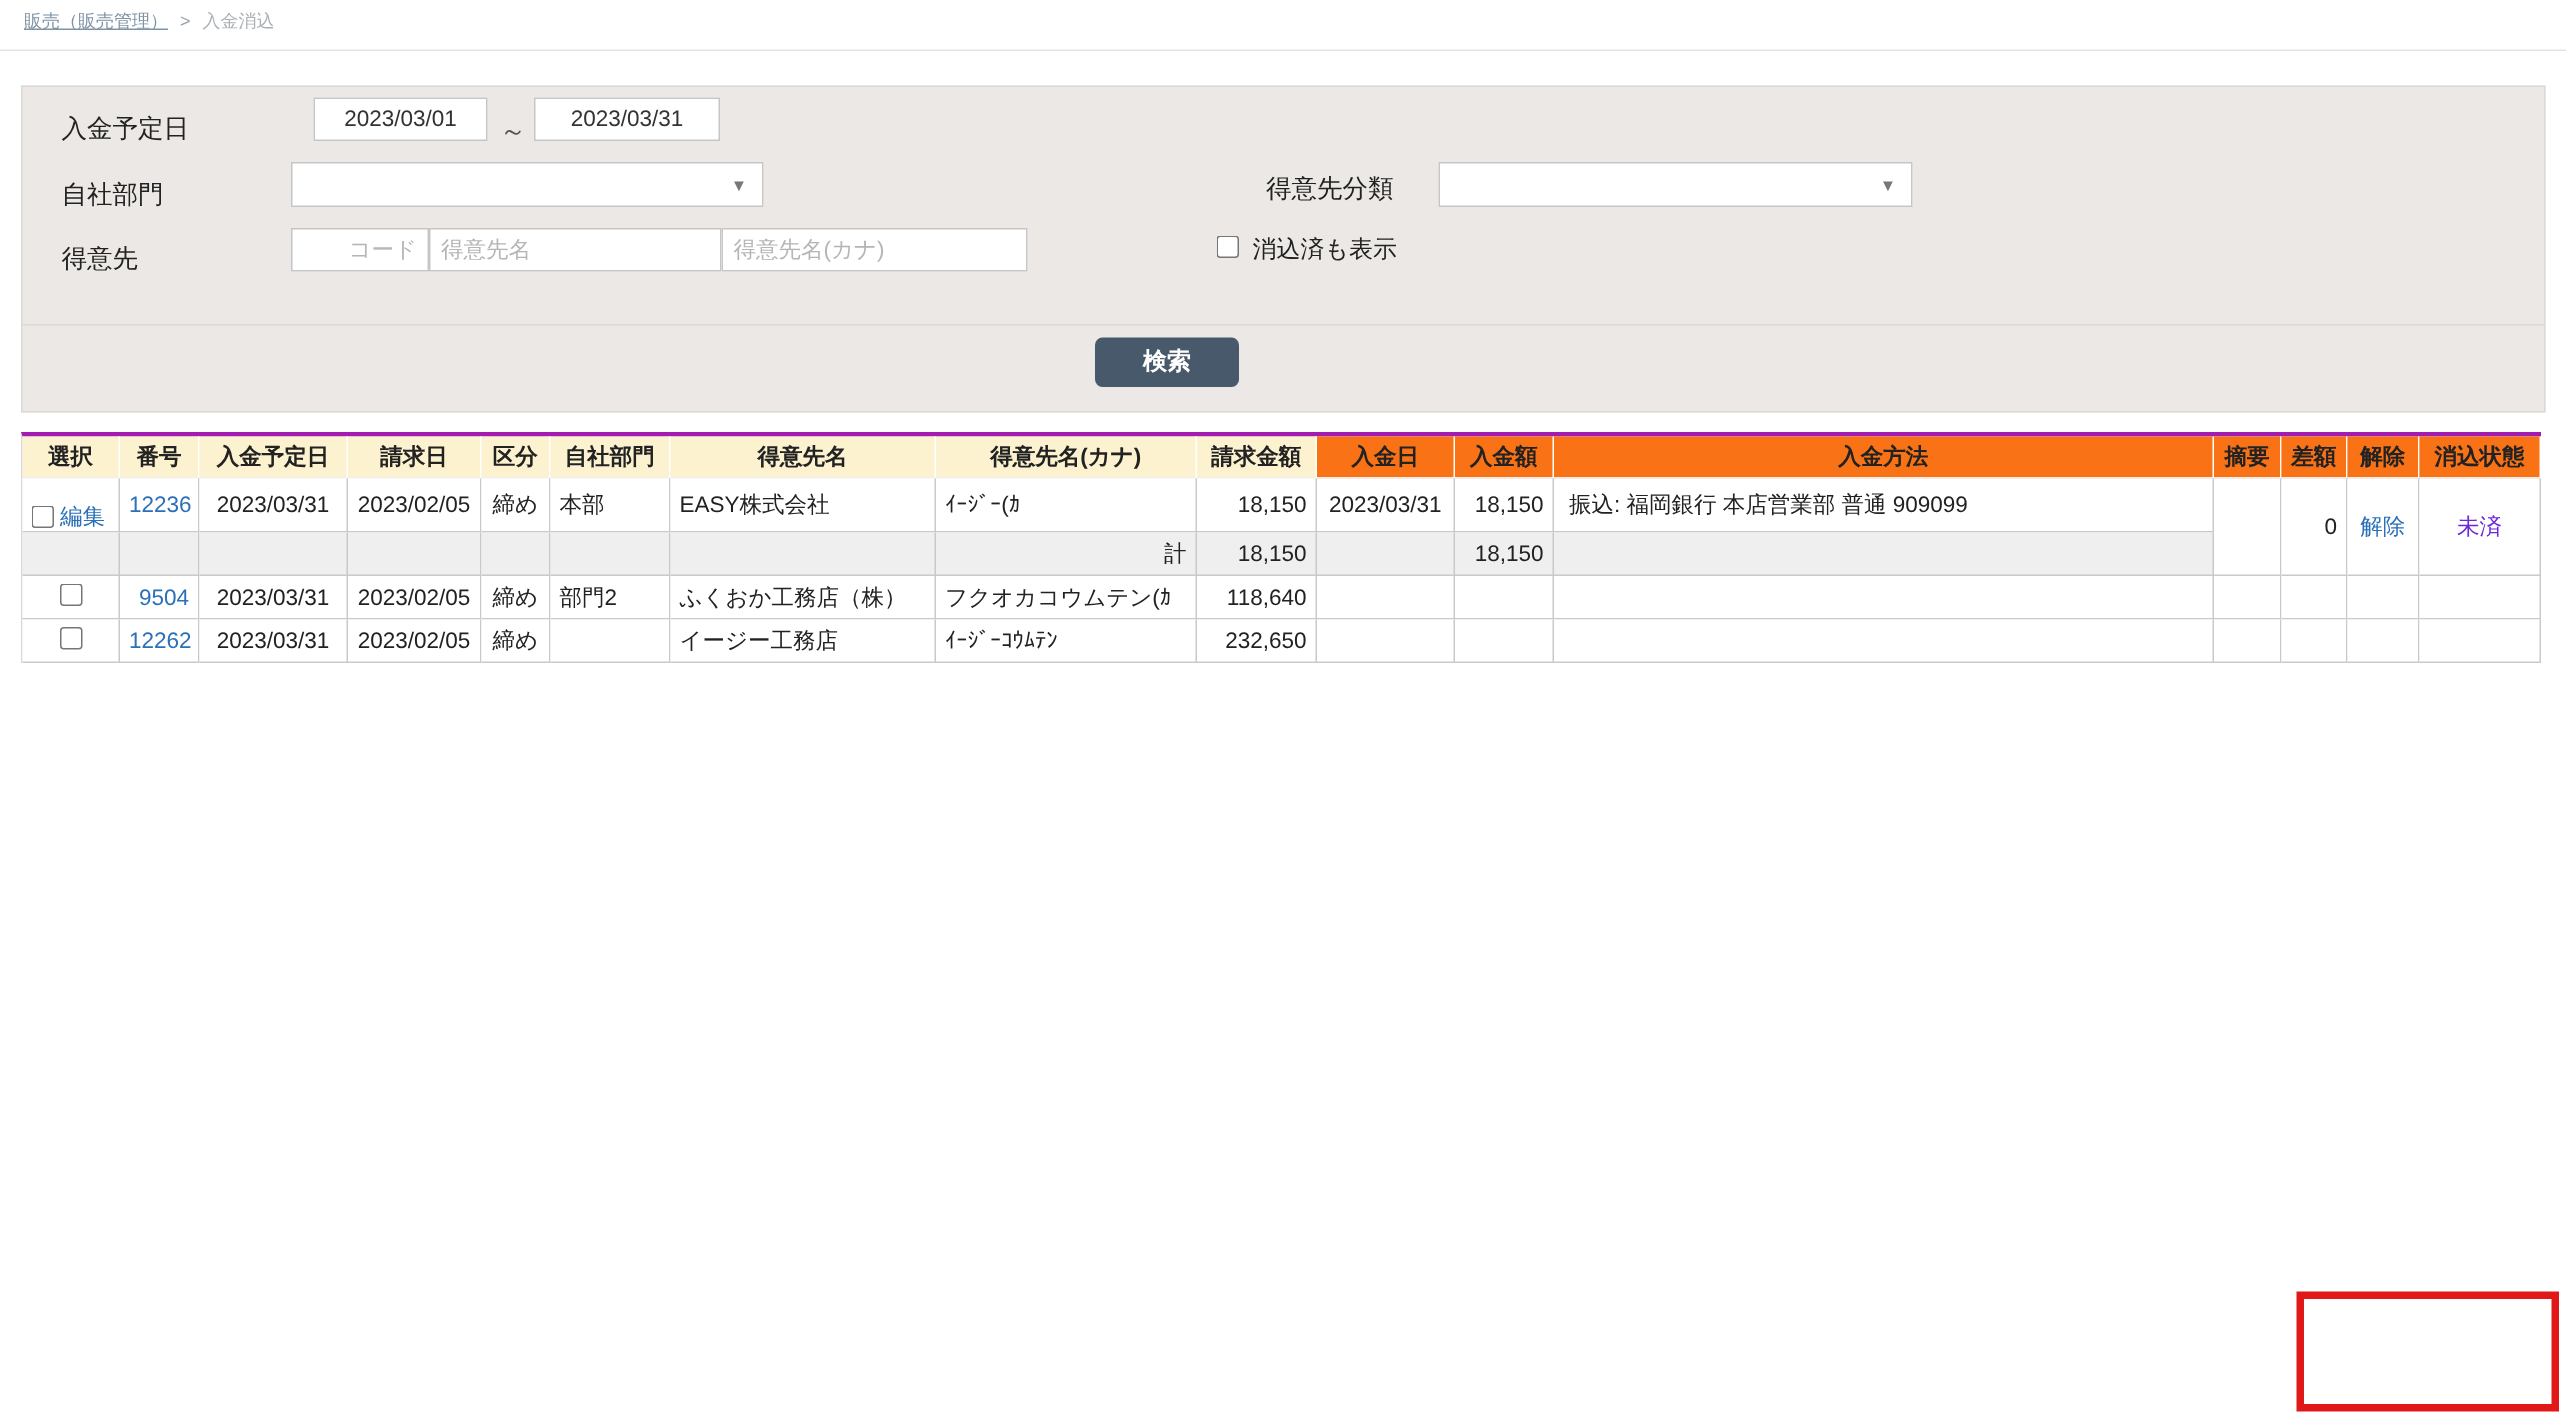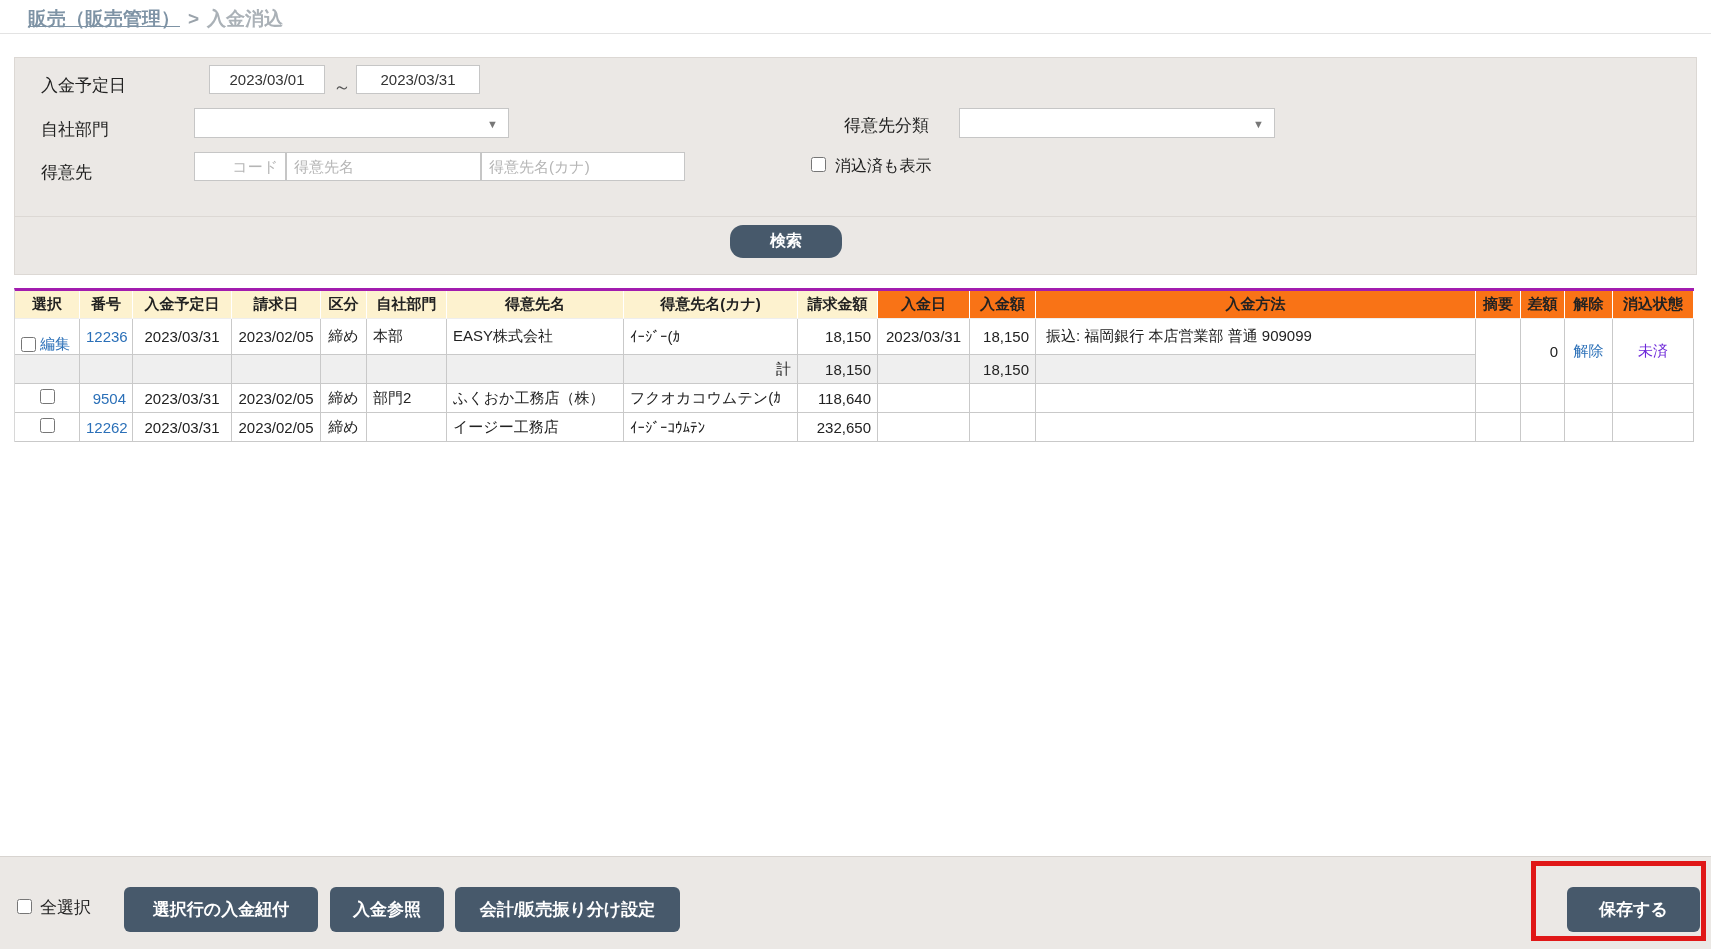--- a/index.html
+++ b/index.html
@@ -2,21 +2,21 @@
 <html><head>
 <meta charset="utf-8">
 <style>
   * { margin:0; padding:0; box-sizing:border-box; }
   body { background:#fff; }
   .page {
     position:relative; width:1711px; height:949px; background:#fff;
     font-family:"Liberation Sans", sans-serif; color:#222; overflow:hidden;
   }
   
-  .breadcrumb { position:absolute; left:28px; top:6px; font-size:19px;font-weight:bold; }
+  .breadcrumb { position:absolute; left:16px; top:6px; font-size:12px; }
   .breadcrumb a { color:#7e93a5; text-decoration:underline; cursor:pointer; }
   .crumb-sep { color:#9aa3ab; margin:0 8px; }
   .crumb-current { color:#aab1b7; }
   .top-rule { position:absolute; left:0; top:33px; width:100%; border-top:1px solid #e3e3e3; }
 
   
   .filter-panel {
     position:absolute; left:14px; top:57px; width:1683px; height:218px;
     background:#ebe8e5; border:1px solid #dcd8d4;
   }
@@ -32,21 +32,21 @@
   .select-arrow { position:absolute; right:10px; top:9px; font-size:11px; color:#777; }
   .tilde { position:absolute; font-size:18px; color:#555; }
   .panel-divider { position:absolute; left:0; right:0; top:158px; border-top:1px solid #dcd8d4; }
   .chk { width:15px; height:15px; cursor:pointer; }
   .chk-label { font-size:16px; color:#222; }
   .btn {
     background:#47596b; color:#fff; border:none; border-radius:5px;
     font-family:"Liberation Sans", sans-serif; font-weight:bold; cursor:pointer;
     display:flex; align-items:center; justify-content:center;
   }
-  .search-btn { position:absolute; left:715px; top:167px; width:112px; height:33px; font-size:16px;border-radius:13px; }
+  .search-btn { position:absolute; left:715px; top:167px; width:96px; height:33px; font-size:16px; }
 
   
   .data-table {
     position:absolute; left:14px; top:288px; width:1679px;
     border-collapse:separate; border-spacing:0; table-layout:fixed;
     font-size:15px; border-left:1px solid #d8d8d8; border-top:3px solid #a21caf;
   }
   .data-table th {
     height:28px; font-size:15px; font-weight:bold; color:#222; text-align:center;
     background:#fdf2cf; border-right:1px solid #fff; border-bottom:1px solid #eee;
@@ -229,24 +229,16 @@
         <td></td>
         <td></td>
         <td></td>
         <td></td>
         <td></td>
         <td></td>
       </tr>
     </tbody>
   </table>
 
-  <div class="bottom-bar">
-    <input type="checkbox" class="chk" style="">
-    <span class="chk-label">全選択</span>
-    <button class="btn bar-btn" id="btn-attach">選択行の入金紐付</button>
-    <button class="btn bar-btn" id="btn-ref">入金参照</button>
-    <button class="btn bar-btn" id="btn-alloc">会計/販売振り分け設定</button>
-    <button class="btn bar-btn" id="btn-save">保存する</button>
-  </div>
 
   <div class="red-annotation"></div>
 
 </div>
 
 </body></html>

